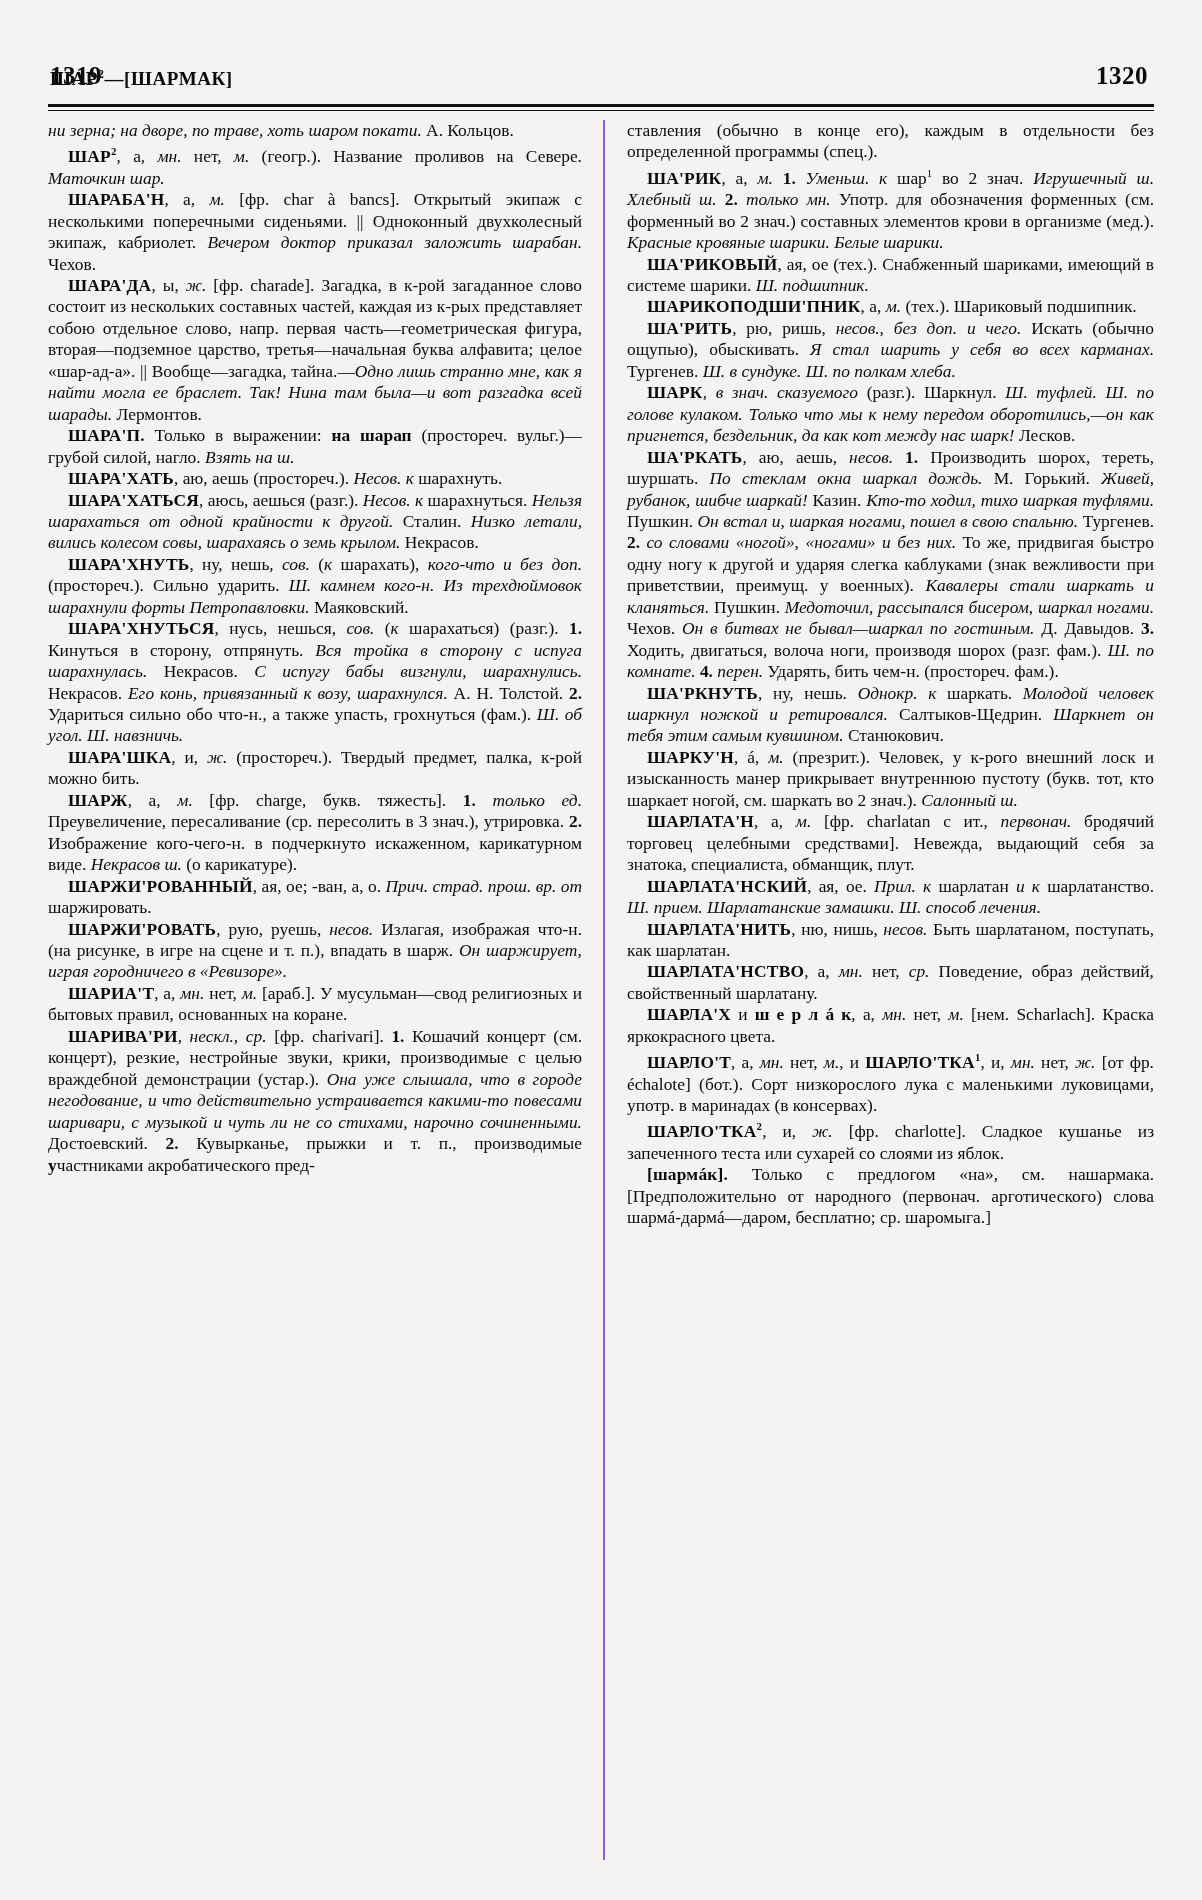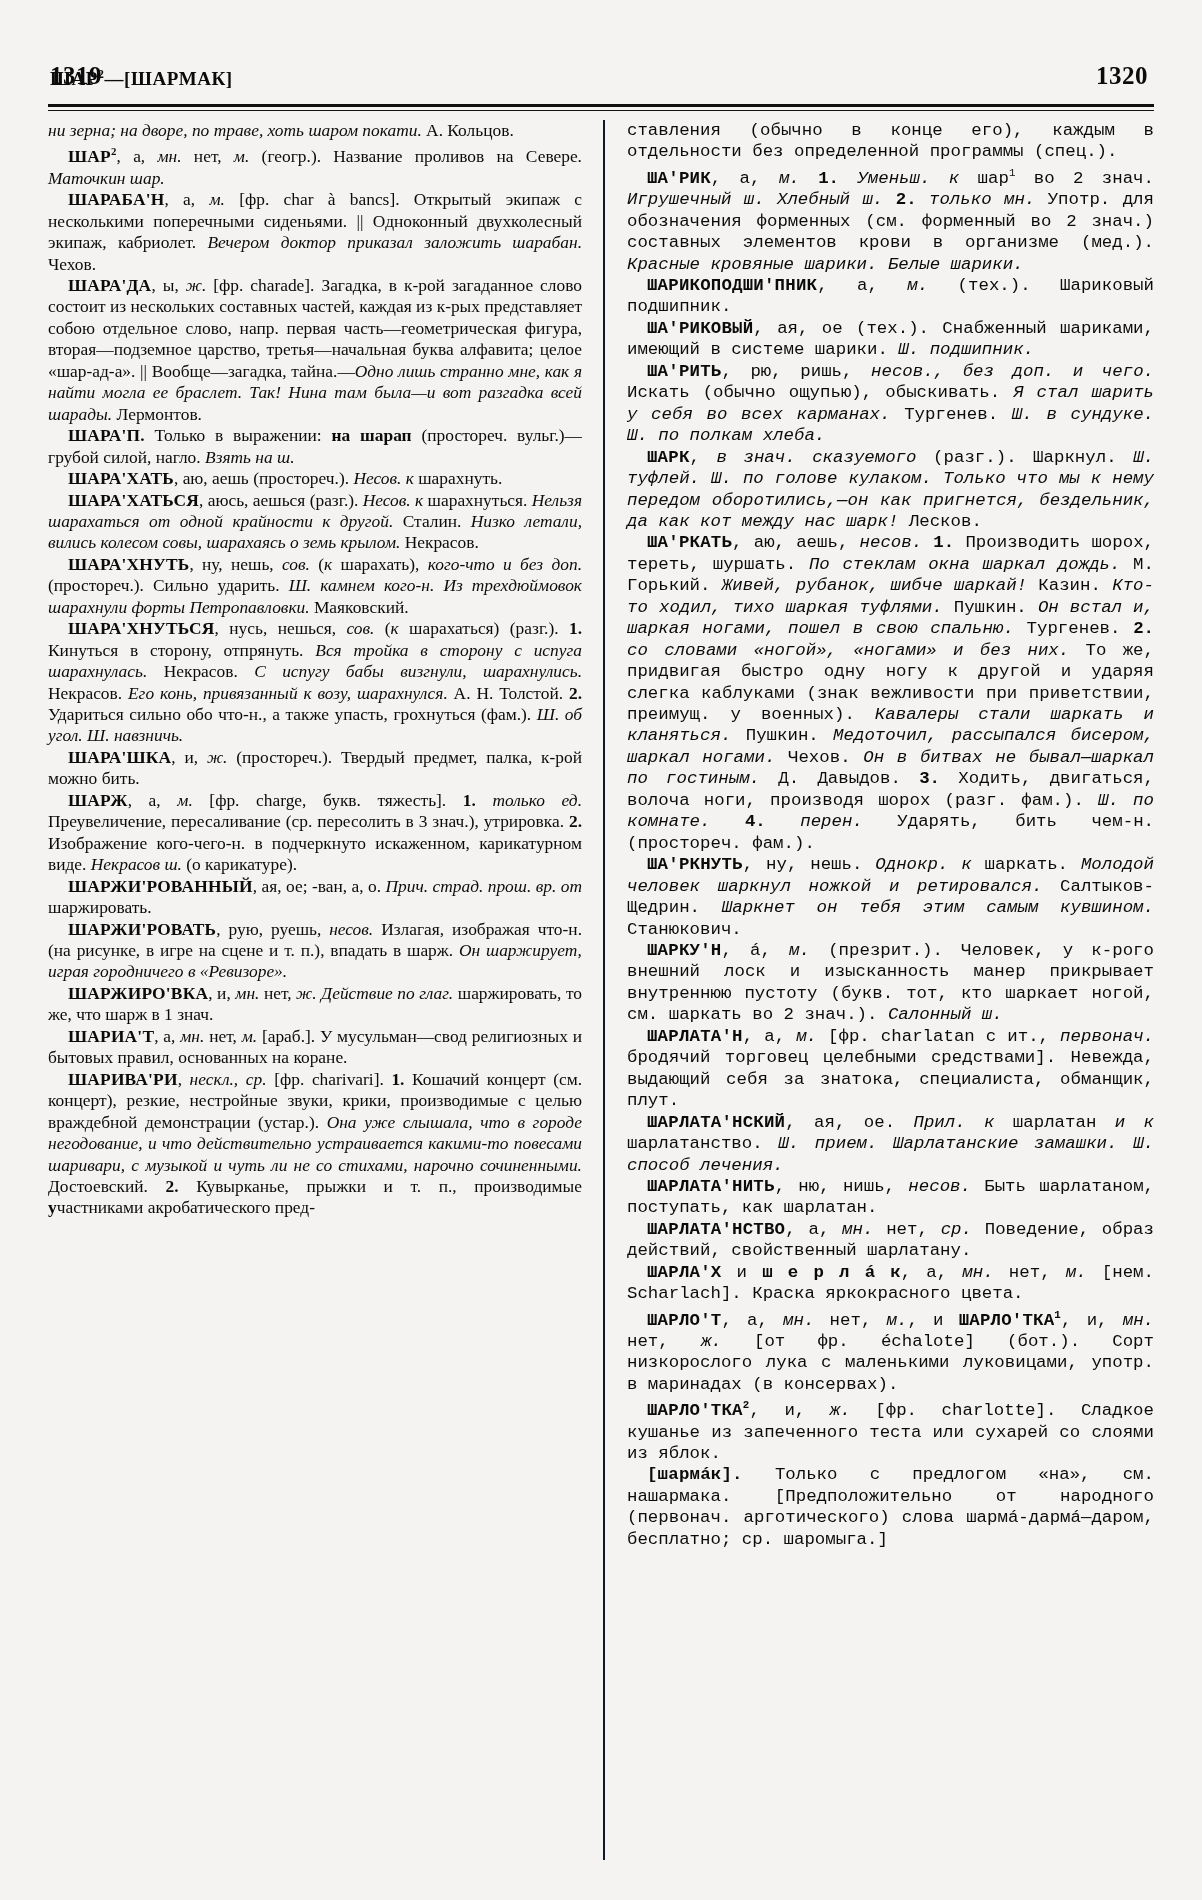--- a/index.html
+++ b/index.html
@@ -80,21 +80,21 @@
   .col {
     width: 50%;
     box-sizing: border-box;
     font-size: 17.4px;
     line-height: 21.45px;
     text-align: justify;
     text-justify: inter-word;
     hyphens: manual;
   }
   .col-left  { padding-right: 17px; }
-  .col-right { padding-left: 22px; border-left: 2px solid #0f172a; font-family: Liberation Mono, monospace; }
+  .col-right { padding-left: 22px; border-left: 2px solid #8b5cf6; }
 
   p.entry {
     margin: 0;
     text-indent: 20px;
   }
   p.cont {
     margin: 0;
     text-indent: 0;
   }
   .hw {
@@ -132,29 +132,28 @@
         <p class="entry"><span class="hw">ШАРА'ДА</span>, ы, <span class="it">ж.</span> [фр. charade]. Загадка, в к-рой загаданное слово состоит из нескольких составных частей, каждая из к-рых представляет собою отдельное слово, напр. первая часть—геометрическая фигура, вторая—подземное царство, третья—начальная буква алфавита; целое «шар-ад-а». || Вообще—загадка, тайна.—<span class="it">Одно лишь странно мне, как я найти могла ее браслет. Так! Нина там была—и вот разгадка всей шарады.</span> Лермонтов.</p>
         <p class="entry"><span class="hw">ШАРА'П.</span> Только в выражении: <span class="bd">на шарап</span> (простореч. вульг.)—грубой силой, нагло. <span class="it">Взять на ш.</span></p>
         <p class="entry"><span class="hw">ШАРА'ХАТЬ</span>, аю, аешь (простореч.). <span class="it">Несов. к</span> шарахнуть.</p>
         <p class="entry"><span class="hw">ШАРА'ХАТЬСЯ</span>, аюсь, аешься (разг.). <span class="it">Несов. к</span> шарахнуться. <span class="it">Нельзя шарахаться от одной крайности к другой.</span> Сталин. <span class="it">Низко летали, вились колесом совы, шарахаясь о земь крылом.</span> Некрасов.</p>
         <p class="entry"><span class="hw">ШАРА'ХНУТЬ</span>, ну, нешь, <span class="it">сов.</span> (<span class="it">к</span> шарахать), <span class="it">кого-что и без доп.</span> (простореч.). Сильно ударить. <span class="it">Ш. камнем кого-н. Из трехдюймовок шарахнули форты Петропавловки.</span> Маяковский.</p>
         <p class="entry"><span class="hw">ШАРА'ХНУТЬСЯ</span>, нусь, нешься, <span class="it">сов.</span> (<span class="it">к</span> шарахаться) (разг.). <span class="bd">1.</span> Кинуться в сторону, отпрянуть. <span class="it">Вся тройка в сторону с испуга шарахнулась.</span> Некрасов. <span class="it">С испугу бабы визгнули, шарахнулись.</span> Некрасов. <span class="it">Его конь, привязанный к возу, шарахнулся.</span> А. Н. Толстой. <span class="bd">2.</span> Удариться сильно обо что-н., а также упасть, грохнуться (фам.). <span class="it">Ш. об угол. Ш. навзничь.</span></p>
         <p class="entry"><span class="hw">ШАРА'ШКА</span>, и, <span class="it">ж.</span> (простореч.). Твердый предмет, палка, к-рой можно бить.</p>
         <p class="entry"><span class="hw">ШАРЖ</span>, а, <span class="it">м.</span> [фр. charge, букв. тяжесть]. <span class="bd">1.</span> <span class="it">только ед.</span> Преувеличение, пересаливание (ср. пересолить в 3 знач.), утрировка. <span class="bd">2.</span> Изображение кого-чего-н. в подчеркнуто искаженном, карикатурном виде. <span class="it">Некрасов ш.</span> (о карикатуре).</p>
         <p class="entry"><span class="hw">ШАРЖИ'РОВАННЫЙ</span>, ая, ое; -ван, а, о. <span class="it">Прич. страд. прош. вр. от</span> шаржировать.</p>
         <p class="entry"><span class="hw">ШАРЖИ'РОВАТЬ</span>, рую, руешь, <span class="it">несов.</span> Излагая, изображая что-н. (на рисунке, в игре на сцене и т. п.), впадать в шарж. <span class="it">Он шаржирует, играя городничего в «Ревизоре».</span></p>
-        <p class="entry"><span class="hw">ШАРЖИРО'ВКА</span>, и, <span class="it">мн.</span> нет, <span class="it">ж. Действие по глаг.</span> шаржировать, то же, что шарж в 1 знач.</p>
         <p class="entry"><span class="hw">ШАРИА'Т</span>, а, <span class="it">мн.</span> нет, <span class="it">м.</span> [араб.]. У мусульман—свод религиозных и бытовых правил, основанных на коране.</p>
         <p class="entry"><span class="hw">ШАРИВА'РИ</span>, <span class="it">нескл., ср.</span> [фр. charivari]. <span class="bd">1.</span> Кошачий концерт (см. концерт), резкие, нестройные звуки, крики, производимые с целью враждебной демонстрации (устар.). <span class="it">Она уже слышала, что в городе негодование, и что действительно устраивается какими-то повесами шаривари, с музыкой и чуть ли не со стихами, нарочно сочиненными.</span> Достоевский. <span class="bd">2.</span> Кувырканье, прыжки и т. п., производимые <span class="bd">у</span>частниками акробатического пред-</p>
       </div>
     <div class="col col-right">
         <p class="cont">ставления (обычно в конце его), каждым в отдельности без определенной программы (спец.).</p>
         <p class="entry"><span class="hw">ША'РИК</span>, а, <span class="it">м.</span> <span class="bd">1.</span> <span class="it">Уменьш. к</span> шар<sup class="num">1</sup> во 2 знач. <span class="it">Игрушечный ш. Хлебный ш.</span> <span class="bd">2.</span> <span class="it">только мн.</span> Употр. для обозначения форменных (см. форменный во 2 знач.) составных элементов крови в организме (мед.). <span class="it">Красные кровяные шарики. Белые шарики.</span></p>
+        <p class="entry"><span class="hw">ША'РИКОВЫЙ</span>, ая, ое (тех.). Снабженный шариками, имеющий в системе шарики. <span class="it">Ш. подшипник.</span></p>
         <p class="entry"><span class="hw">ШАРИКОПОДШИ'ПНИК</span>, а, <span class="it">м.</span> (тех.). Шариковый подшипник.</p>
-        <p class="entry"><span class="hw">ША'РИКОВЫЙ</span>, ая, ое (тех.). Снабженный шариками, имеющий в системе шарики. <span class="it">Ш. подшипник.</span></p>
         <p class="entry"><span class="hw">ША'РИТЬ</span>, рю, ришь, <span class="it">несов., без доп. и чего.</span> Искать (обычно ощупью), обыскивать. <span class="it">Я стал шарить у себя во всех карманах.</span> Тургенев. <span class="it">Ш. в сундуке. Ш. по полкам хлеба.</span></p>
         <p class="entry"><span class="hw">ШАРК</span>, <span class="it">в знач. сказуемого</span> (разг.). Шаркнул. <span class="it">Ш. туфлей. Ш. по голове кулаком. Только что мы к нему передом оборотились,—он как пригнется, бездельник, да как кот между нас шарк!</span> Лесков.</p>
         <p class="entry"><span class="hw">ША'РКАТЬ</span>, аю, аешь, <span class="it">несов.</span> <span class="bd">1.</span> Производить шорох, тереть, шуршать. <span class="it">По стеклам окна шаркал дождь.</span> М. Горький. <span class="it">Живей, рубанок, шибче шаркай!</span> Казин. <span class="it">Кто-то ходил, тихо шаркая туфлями.</span> Пушкин. <span class="it">Он встал и, шаркая ногами, пошел в свою спальню.</span> Тургенев. <span class="bd">2.</span> <span class="it">со словами «ногой», «ногами» и без них.</span> То же, придвигая быстро одну ногу к другой и ударяя слегка каблуками (знак вежливости при приветствии, преимущ. у военных). <span class="it">Кавалеры стали шаркать и кланяться.</span> Пушкин. <span class="it">Медоточил, рассыпался бисером, шаркал ногами.</span> Чехов. <span class="it">Он в битвах не бывал—шаркал по гостиным.</span> Д. Давыдов. <span class="bd">3.</span> Ходить, двигаться, волоча ноги, производя шорох (разг. фам.). <span class="it">Ш. по комнате.</span> <span class="bd">4.</span> <span class="it">перен.</span> Ударять, бить чем-н. (простореч. фам.).</p>
         <p class="entry"><span class="hw">ША'РКНУТЬ</span>, ну, нешь. <span class="it">Однокр. к</span> шаркать. <span class="it">Молодой человек шаркнул ножкой и ретировался.</span> Салтыков-Щедрин. <span class="it">Шаркнет он тебя этим самым кувшином.</span> Станюкович.</p>
         <p class="entry"><span class="hw">ШАРКУ'Н</span>, á, <span class="it">м.</span> (презрит.). Человек, у к-рого внешний лоск и изысканность манер прикрывает внутреннюю пустоту (букв. тот, кто шаркает ногой, см. шаркать во 2 знач.). <span class="it">Салонный ш.</span></p>
         <p class="entry"><span class="hw">ШАРЛАТА'Н</span>, а, <span class="it">м.</span> [фр. charlatan с ит., <span class="it">первонач.</span> бродячий торговец целебными средствами]. Невежда, выдающий себя за знатока, специалиста, обманщик, плут.</p>
         <p class="entry"><span class="hw">ШАРЛАТА'НСКИЙ</span>, ая, ое. <span class="it">Прил. к</span> шарлатан <span class="it">и к</span> шарлатанство. <span class="it">Ш. прием. Шарлатанские замашки. Ш. способ лечения.</span></p>
         <p class="entry"><span class="hw">ШАРЛАТА'НИТЬ</span>, ню, нишь, <span class="it">несов.</span> Быть шарлатаном, поступать, как шарлатан.</p>
         <p class="entry"><span class="hw">ШАРЛАТА'НСТВО</span>, а, <span class="it">мн.</span> нет, <span class="it">ср.</span> Поведение, образ действий, свойственный шарлатану.</p>
         <p class="entry"><span class="hw">ШАРЛА'Х</span> и <span class="bd">ш е р л á к</span>, а, <span class="it">мн.</span> нет, <span class="it">м.</span> [нем. Scharlach]. Краска яркокрасного цвета.</p>

